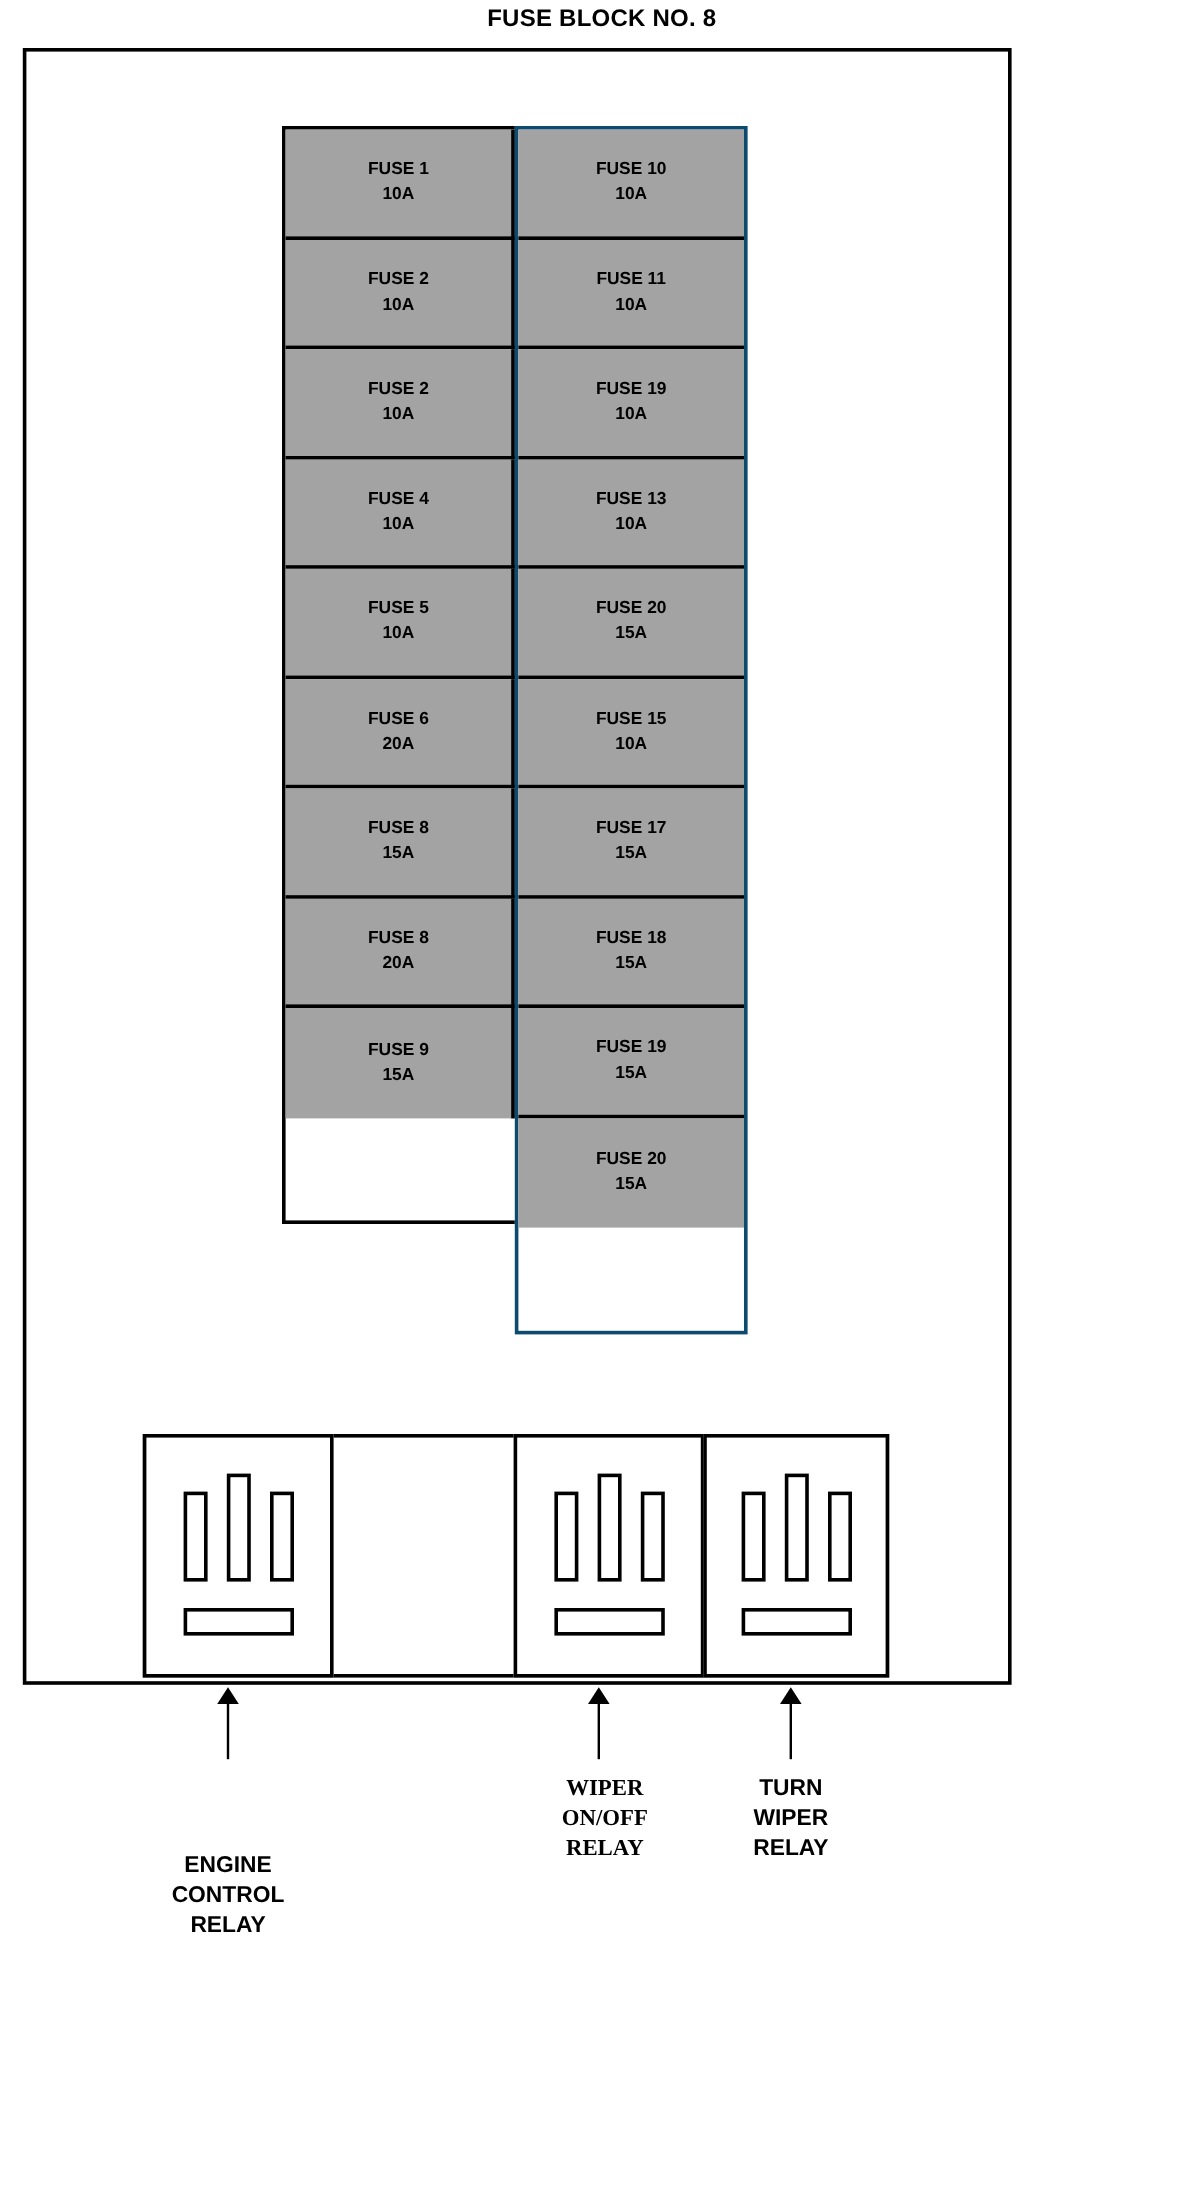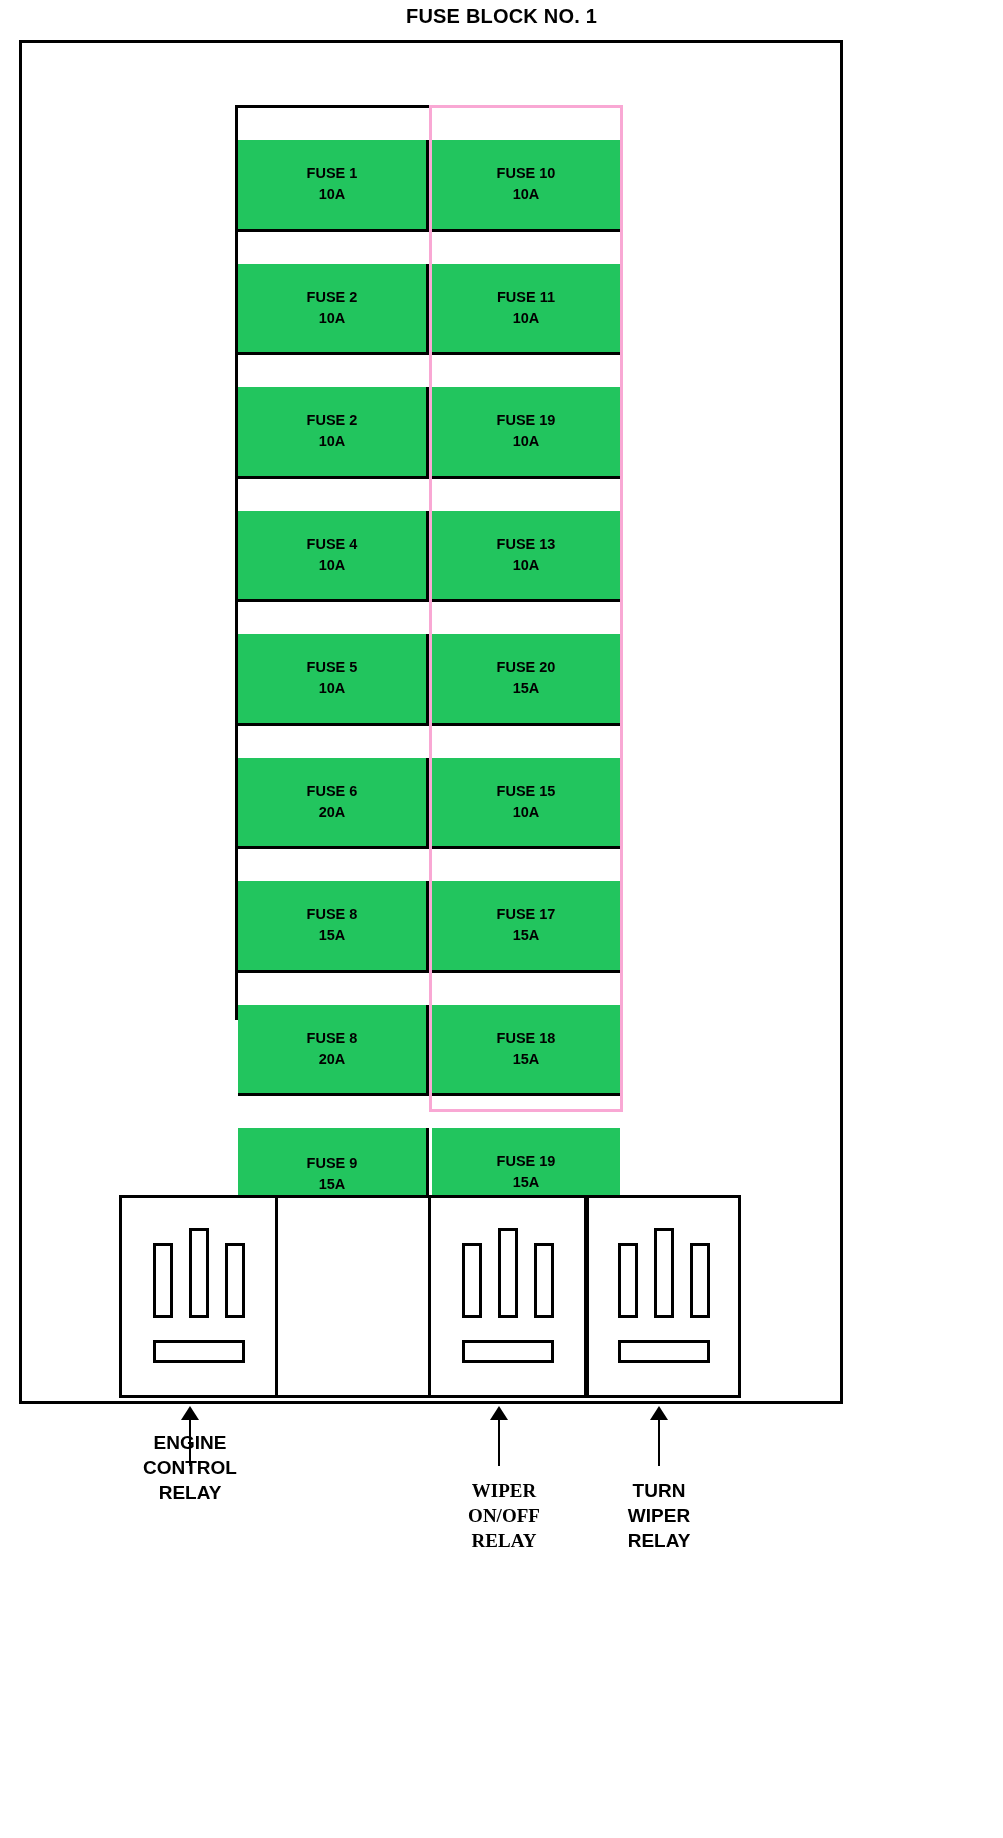--- a/index.html
+++ b/index.html
@@ -28,31 +28,30 @@
   
   .fuse-grid{
     position:absolute;left:235px;top:105px;
     width:388px;height:1015px;
   }
   .fuse-col{
     position:absolute;top:0;width:194px;
     box-sizing:border-box;
   }
   .fuse-col.left{left:0;height:915px;border:3px solid #000;border-right-width:0;}
-  .fuse-col.right{left:194px;height:1007px;border:3px solid #f9a8d4;}
+  .fuse-col.right{left:194px;height:1007px;border:3px solid #0c4a6e;}
 
   .fuse-cell{
     box-sizing:border-box;
     height:91.5px;
     border-bottom:3px solid #000;
     display:flex;flex-direction:column;
     align-items:center;justify-content:center;
     font-size:14.5px;font-weight:bold;line-height:1.46;
-    background:#22c55e;
-    margin-top:32px;
+    background:#a3a3a3;
   }
   .fuse-col.left .fuse-cell{border-right:3px solid #000;}
   .fuse-cell:last-child{border-bottom:none;}
   .fuse-cell .fname{display:block;}
   .fuse-cell .famp{display:block;}
 
   
   .relay-strip{
     position:absolute;left:119px;top:1195px;
     width:622px;height:203px;
@@ -85,21 +84,21 @@
   .relay-label{
     position:absolute;text-align:center;
     font-size:19px;font-weight:bold;line-height:1.32;
   }
 </style>
 </head>
 <body>
 
 <div id="page">
 
-  <div class="title">FUSE BLOCK NO. 1</div>
+  <div class="title">FUSE BLOCK NO. 8</div>
 
   <div class="outer-border"></div>
 
   <div class="fuse-grid">
     <div class="fuse-col left" id="col-left">
         <div class="fuse-cell">
           <span class="fname">FUSE 1</span>
           <span class="famp">10A</span>
         </div>
         <div class="fuse-cell">
@@ -202,21 +201,21 @@
 
   <div id="arrows">
       <div class="arrow-head" style="left: 181px; top: 1406px;"></div>
       <div class="arrow" style="left: 189px; top: 1420px; height: 46px;"></div>
       <div class="arrow-head" style="left: 490px; top: 1406px;"></div>
       <div class="arrow" style="left: 498px; top: 1420px; height: 46px;"></div>
       <div class="arrow-head" style="left: 650px; top: 1406px;"></div>
       <div class="arrow" style="left: 658px; top: 1420px; height: 46px;"></div>
     </div>
   <div id="labels">
-      <div class="relay-label" style="left: 80px; top: 1430px; width: 220px;">
+      <div class="relay-label" style="left: 80px; top: 1542px; width: 220px;">
         <div>ENGINE</div>
         <div>CONTROL</div>
         <div>RELAY</div>
       </div>
       <div class="relay-label" style="left: 394px; top: 1478px; width: 220px; font-family: Liberation Serif, serif;">
         <div>WIPER</div>
         <div>ON/OFF</div>
         <div>RELAY</div>
       </div>
       <div class="relay-label" style="left: 549px; top: 1478px; width: 220px;">

